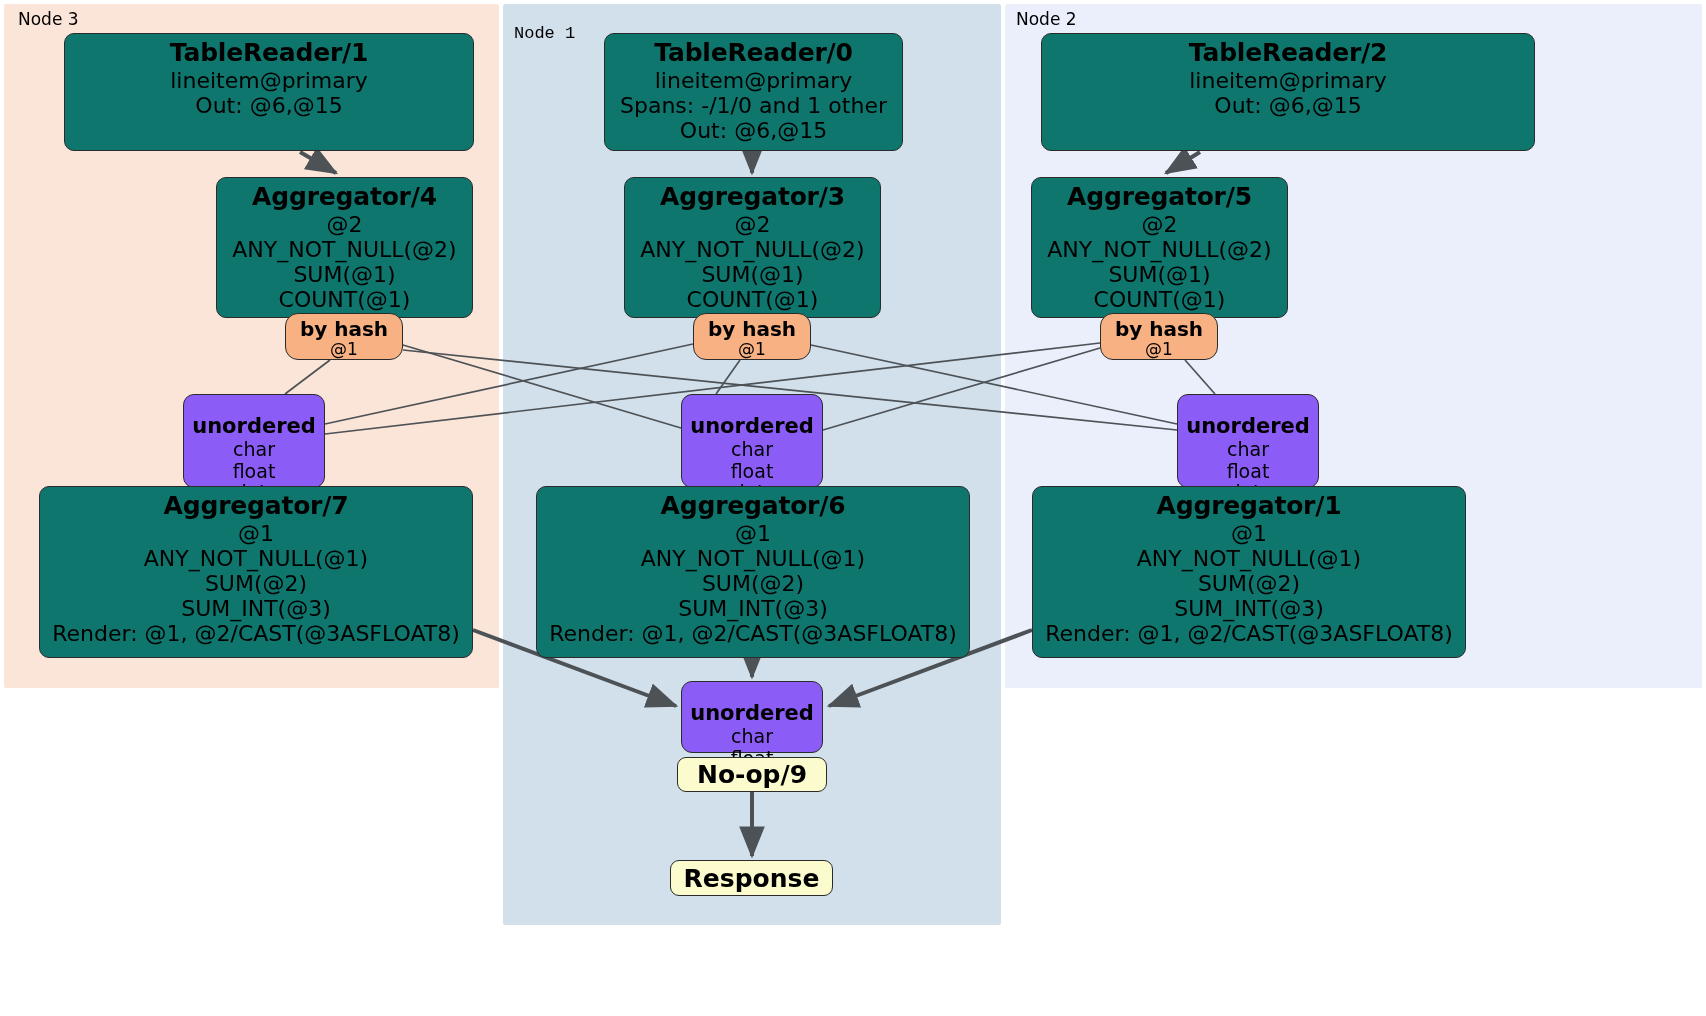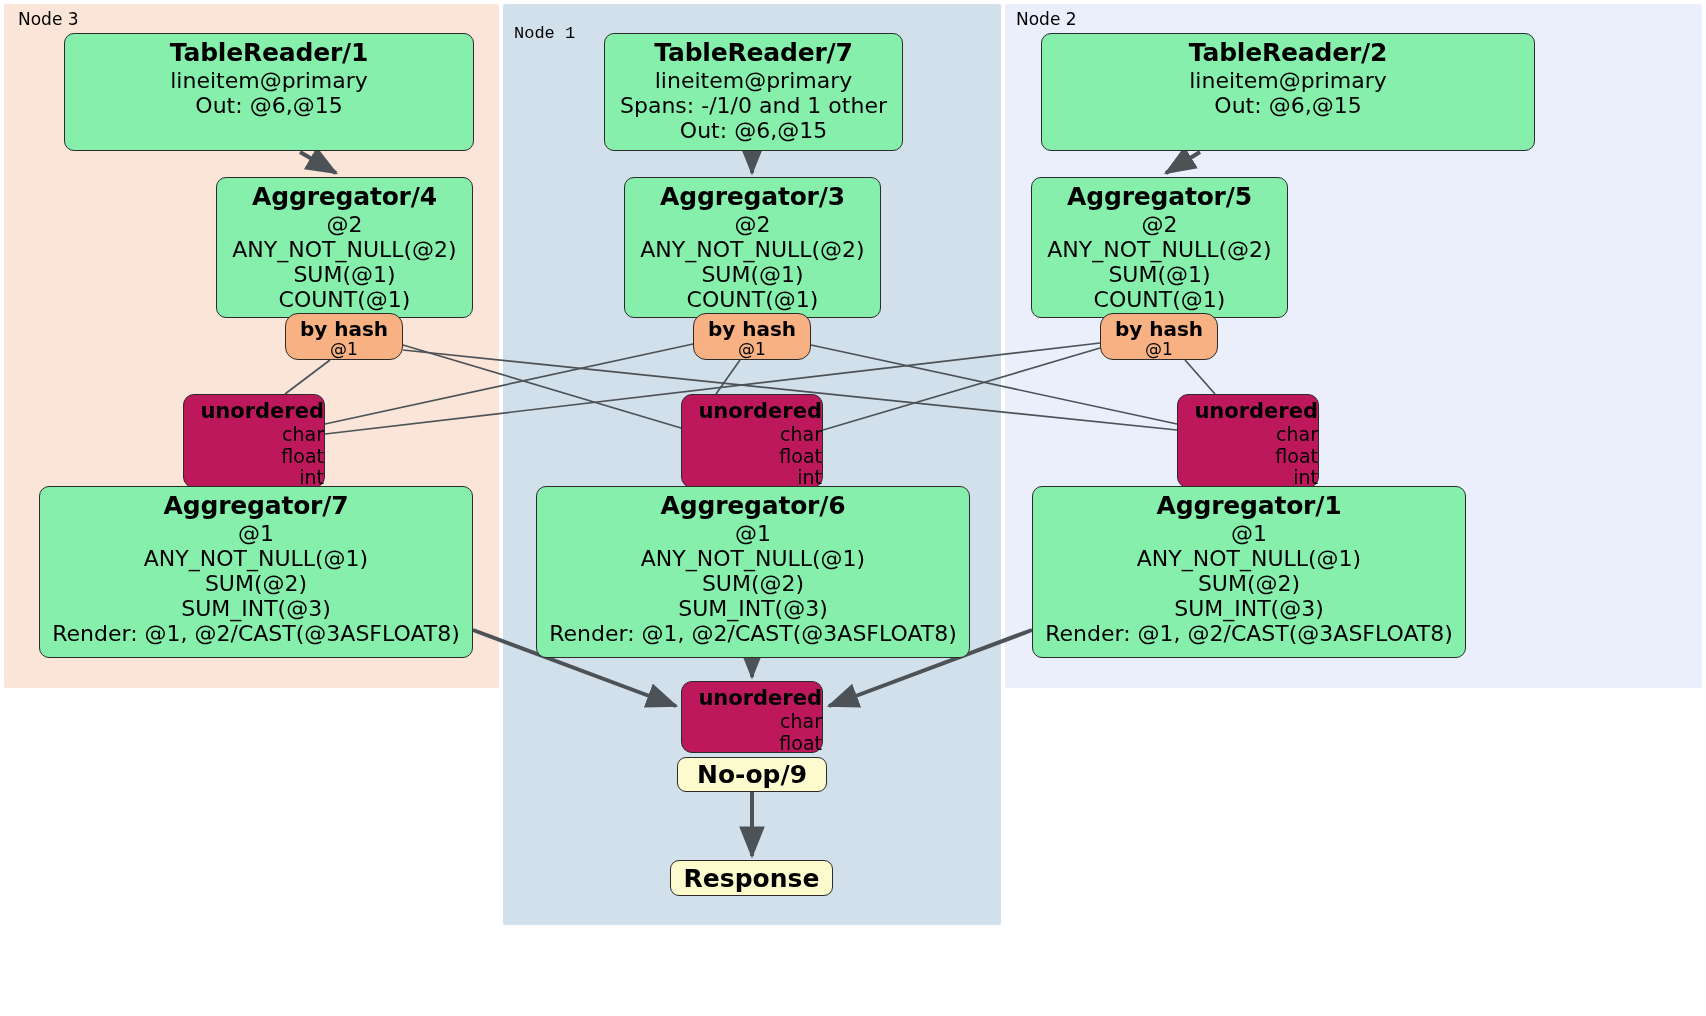--- a/index.html
+++ b/index.html
@@ -28,21 +28,21 @@
   .cluster-label {
     position: absolute;
     font-size: 17px;
     color: #000;
     white-space: nowrap;
   }
   
   .proc {
     position: absolute;
     box-sizing: border-box;
-    background: #86efac;
+    background: #0f766e;
     border: 1.6px solid #2b2b2b;
     border-radius: 10px;
     text-align: center;
     color: #000;
     line-height: 1.14;
     overflow: hidden;
     display: flex;
     flex-direction: column;
     justify-content: flex-start;
     align-items: center;
@@ -93,30 +93,30 @@
     white-space: nowrap;
   }
   .router .ln {
     font-size: 17px;
     white-space: nowrap;
   }
   
   .sync {
     position: absolute;
     box-sizing: border-box;
-    background: #be185d;
+    background: #8b5cf6;
     border: 1.6px solid #2b2b2b;
     border-radius: 11px;
     text-align: center;
     color: #000;
     line-height: 1.14;
-    padding-top: 5px;
+    padding-top: 20px;
     display: flex;
     flex-direction: column;
-    align-items: flex-end;
+    align-items: center;
   }
   .sync .ttl {
     font-weight: bold;
     font-size: 21px;
     white-space: nowrap;
   }
   .sync .ln {
     font-size: 19px;
     white-space: nowrap;
   }
@@ -183,21 +183,21 @@
     </g>
   </svg>
 
   <div class="proc" style="left:64px;top:33px;width:410px;height:118px;">
     <div class="ttl">TableReader/1</div>
     <div class="ln">lineitem@primary</div>
     <div class="ln">Out: @6,@15</div>
   </div>
 
   <div class="proc" style="left:604px;top:33px;width:299px;height:118px;">
-    <div class="ttl">TableReader/7</div>
+    <div class="ttl">TableReader/0</div>
     <div class="ln">lineitem@primary</div>
     <div class="ln">Spans: -/1/0 and 1 other</div>
     <div class="ln">Out: @6,@15</div>
   </div>
 
   <div class="proc" style="left:1033px;top:33px;width:494px;height:118px;margin-left:8px;">
     <div class="ttl">TableReader/2</div>
     <div class="ln">lineitem@primary</div>
     <div class="ln">Out: @6,@15</div>
   </div>

